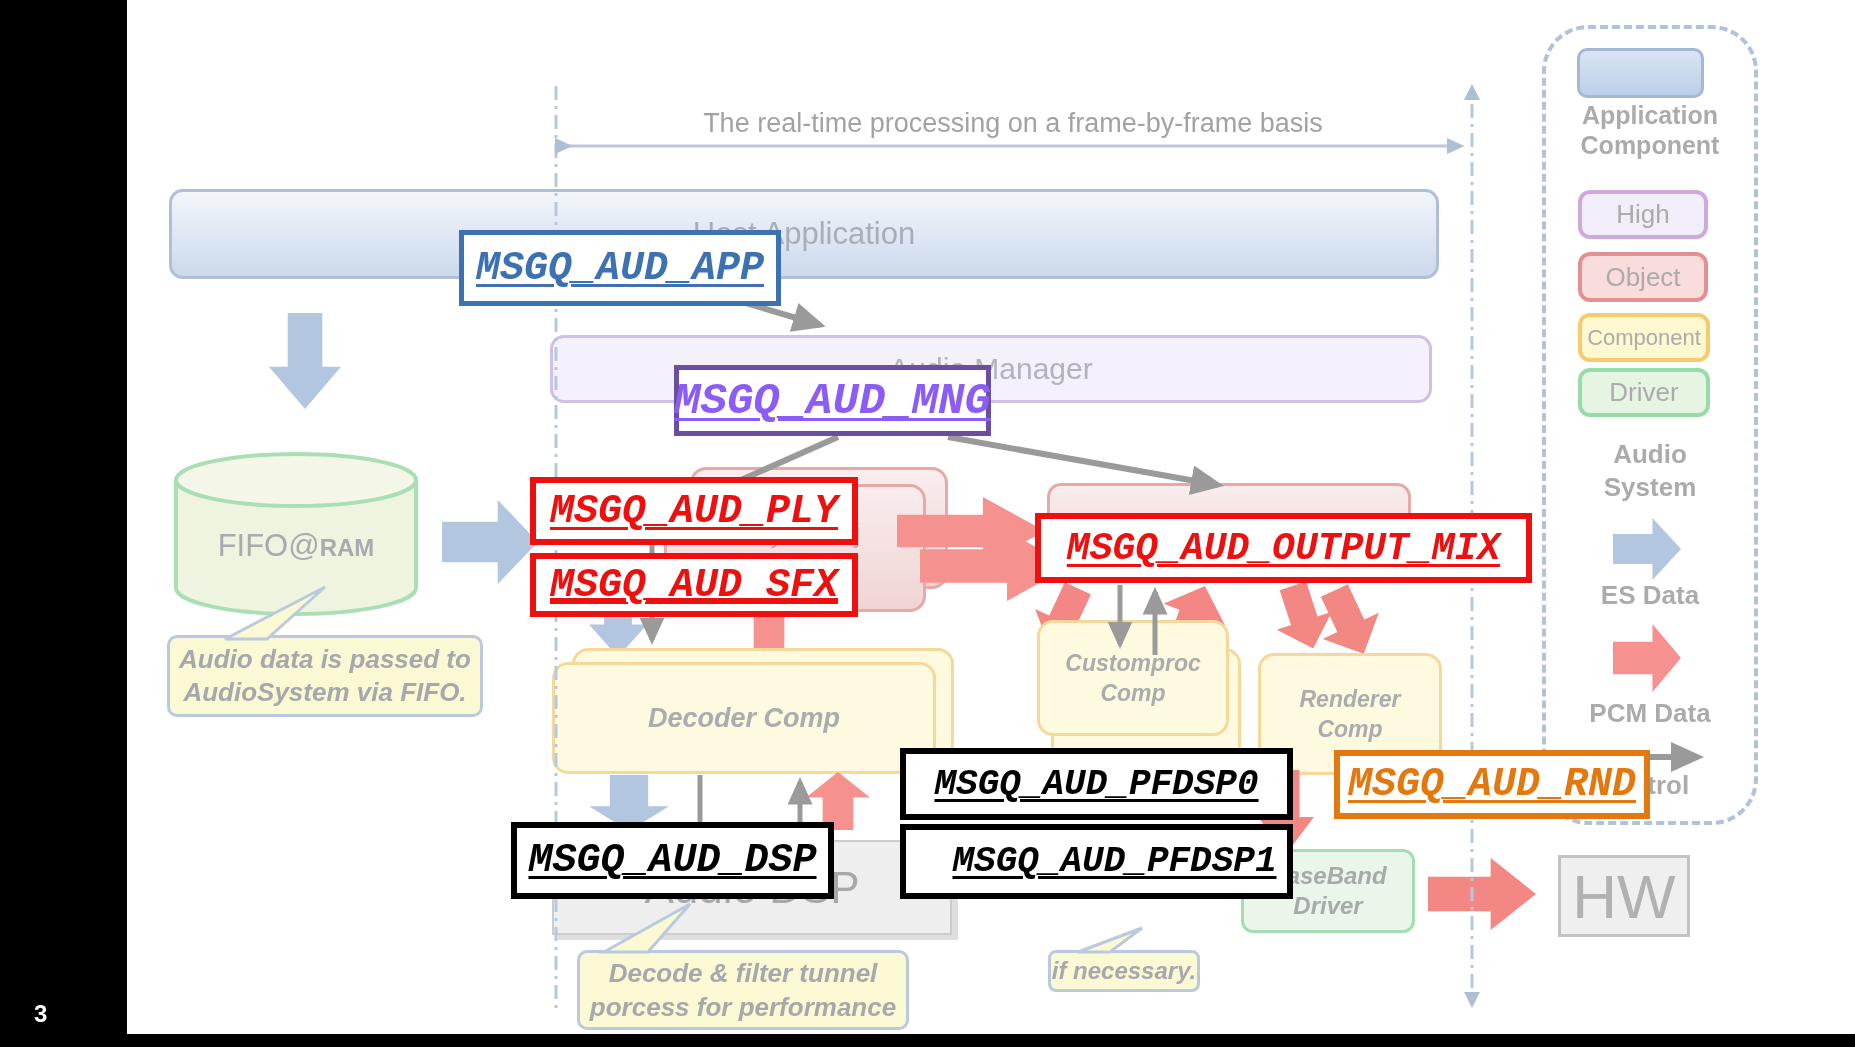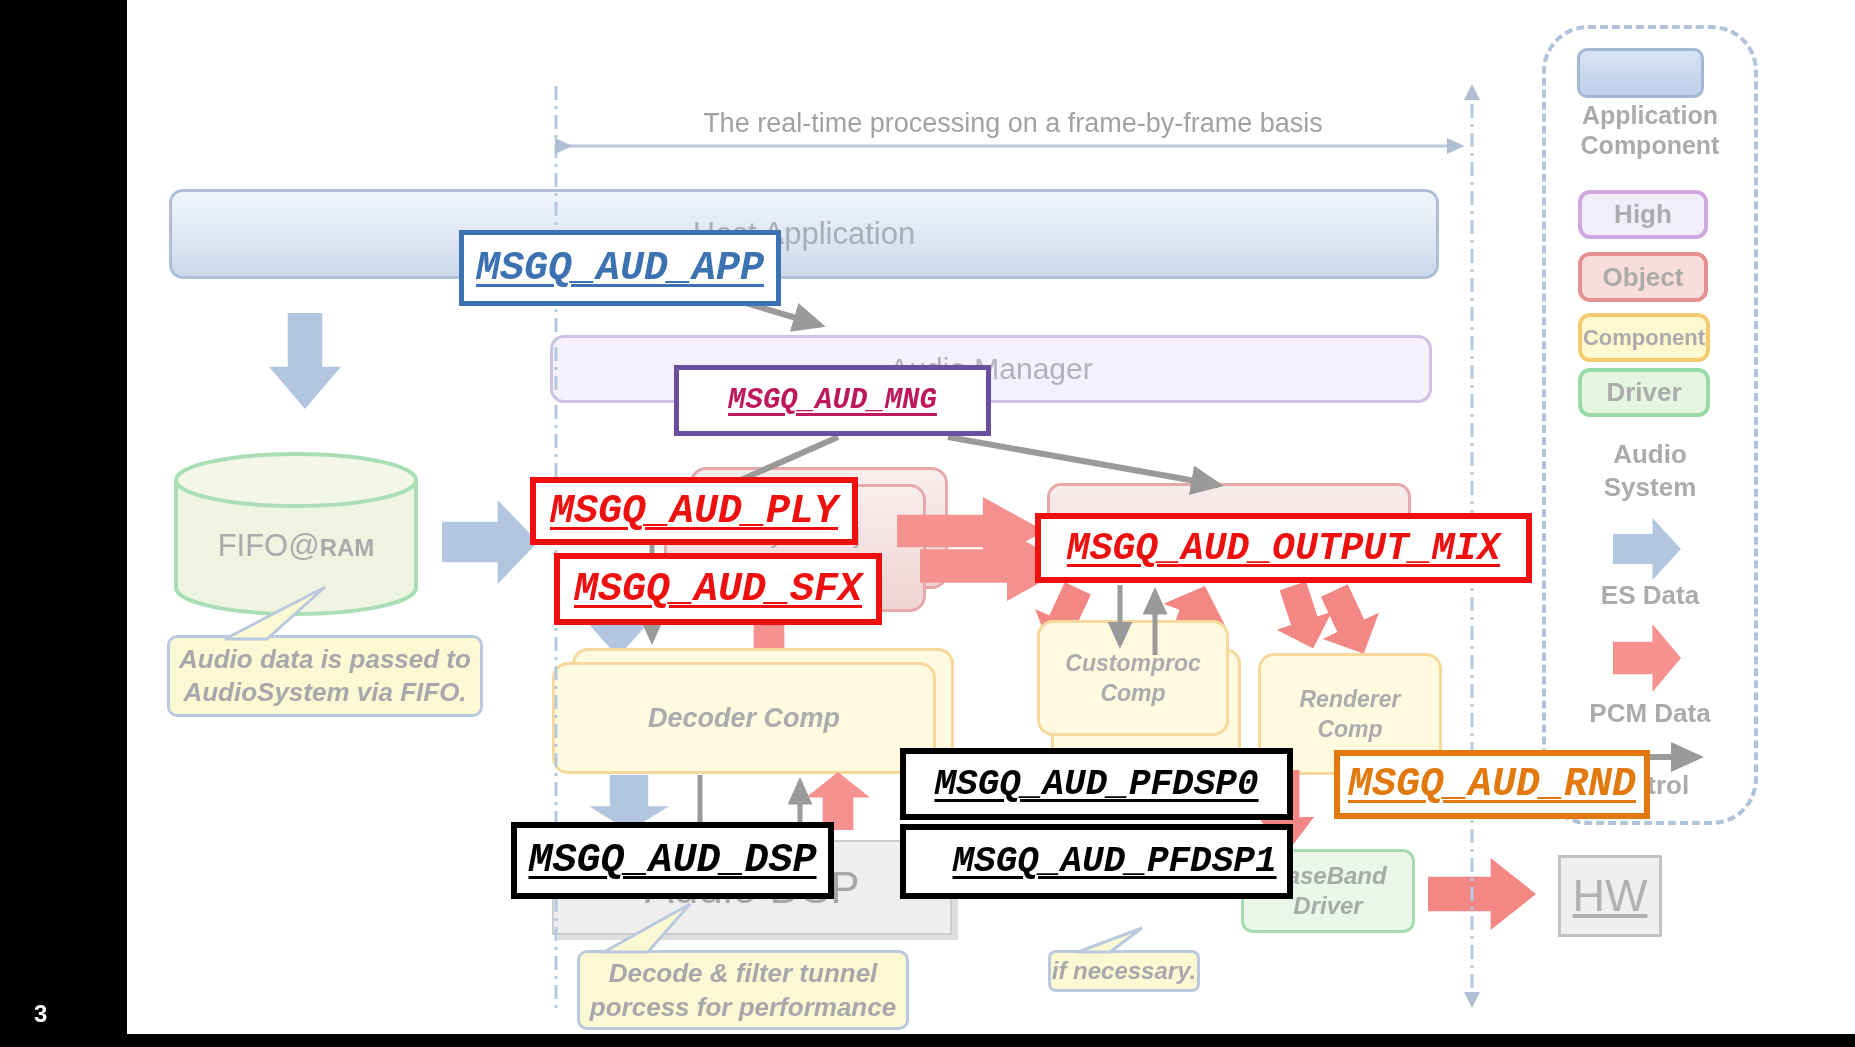--- a/index.html
+++ b/index.html
@@ -34,30 +34,30 @@
   .ba-d{clip-path:polygon(26% 0,74% 0,74% 56%,100% 56%,50% 100%,0 56%,26% 56%);}
   .ba-u{clip-path:polygon(50% 0,100% 44%,74% 44%,74% 100%,26% 100%,26% 44%,0 44%);}
   .blue{background:#b2c6e0;} .red{background:#f5928f;} .red2{background:#f28784;}
 
   
   .msgq{position:absolute;background:#fff;display:flex;align-items:center;justify-content:center;
         font-family:"Liberation Mono","DejaVu Sans Mono",monospace;
         font-weight:bold;font-style:italic;box-sizing:border-box;z-index:10;}
   .msgq span{text-decoration:underline;text-decoration-thickness:3px;text-underline-offset:5px;}
   .mq-blue{border:5px solid #3d72b2;color:#3d72b2;font-size:40px;}
-  .mq-purp{border:5px solid #6a4f9e;color:#be185d;font-size:29px;}
+  .mq-purp{border:5px solid #6a4f9e;color:#8b5cf6;font-size:44px;}
   .mq-red{border:6px solid #ee0f0f;color:#ee0f0f;font-size:40px;}
   .mq-red-s{border:6px solid #ee0f0f;color:#ee0f0f;font-size:38px;}
   .mq-blk{border:6px solid #000;color:#000;font-size:40px;}
   .mq-blk-s{border:6px solid #000;color:#000;font-size:36px;}
   .mq-org{border:6px solid #e2790f;color:#e2790f;font-size:40px;}
 
   
   .lgbox{position:absolute;display:flex;align-items:center;justify-content:center;
-        border-radius:12px;font-weight:bold;color:#ababab;font-size:26px;box-sizing:border-box;}
+        border-radius:12px;font-weight:normal;color:#ababab;font-size:26px;box-sizing:border-box;}
   .lgtxt{position:absolute;text-align:center;font-weight:bold;color:#ababab;font-size:26px;line-height:31px;}
 
   .caption{position:absolute;color:#a2a2a2;font-size:27px;}
   svg{position:absolute;overflow:visible;}
 </style>
 </head>
 <body>
 
 <div id="stage">
 
@@ -139,21 +139,21 @@
     <span>Audio DSP</span>
   </div>
   <div class="ba ba-d red2" style="left:1258px;top:770px;width:56px;height:84px;"></div>
   <div class="pbox green" style="left:1241px;top:849px;width:174px;height:84px;font-size:24px;line-height:30px;">
     <div>
       <span>BaseBand</span><br>
       <span>Driver</span>
     </div>
   </div>
   <div class="ba ba-r red2" style="left:1428px;top:858px;width:108px;height:72px;"></div>
-  <div class="pbox" style="left:1558px;top:855px;width:104px;height:82px;background:#efefef;border:3px solid #c3c3c3;color:#b1b1b1;font-size:45px;text-decoration:underline;">
+  <div class="pbox" style="left:1558px;top:855px;width:132px;height:82px;background:#efefef;border:3px solid #c3c3c3;color:#b1b1b1;font-size:62px;">
     <span>HW</span>
   </div>
 
   <div class="callout" style="left:577px;top:950px;width:332px;height:80px;font-size:26px;line-height:34px;">
     <div>
       <span>Decode &amp; filter tunnel</span><br>
       <span>porcess for performance</span>
     </div>
   </div>
   <svg style="left:598px;top:902px;" width="110" height="52">
@@ -237,21 +237,21 @@
 
   <div class="msgq mq-blue" style="left:459px;top:230px;width:322px;height:76px;">
     <span>MSGQ_AUD_APP</span>
   </div>
   <div class="msgq mq-purp" style="left:674px;top:365px;width:317px;height:71px;">
     <span>MSGQ_AUD_MNG</span>
   </div>
   <div class="msgq mq-red" style="left:530px;top:477px;width:328px;height:68px;">
     <span>MSGQ_AUD_PLY</span>
   </div>
-  <div class="msgq mq-red" style="left:554px;top:553px;width:328px;height:72px;">
+  <div class="msgq mq-red" style="left:530px;top:553px;width:328px;height:64px;text-decoration:underline;">
     <span>MSGQ_AUD_SFX</span>
   </div>
   <div class="msgq mq-red-s" style="left:1035px;top:513px;width:497px;height:70px;">
     <span>MSGQ_AUD_OUTPUT_MIX</span>
   </div>
   <div class="msgq mq-blk" style="left:511px;top:822px;width:323px;height:77px;">
     <span>MSGQ_AUD_DSP</span>
   </div>
   <div class="msgq mq-blk-s" style="left:900px;top:748px;width:393px;height:72px;align-items:center;">
     <span>MSGQ_AUD_PFDSP0</span>

